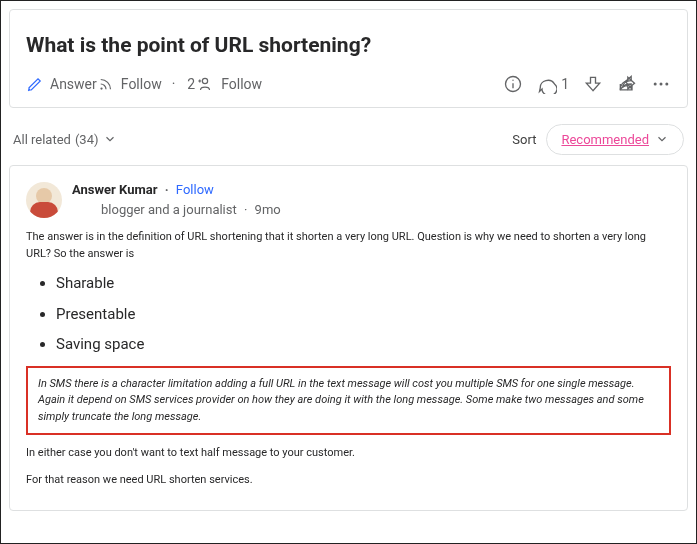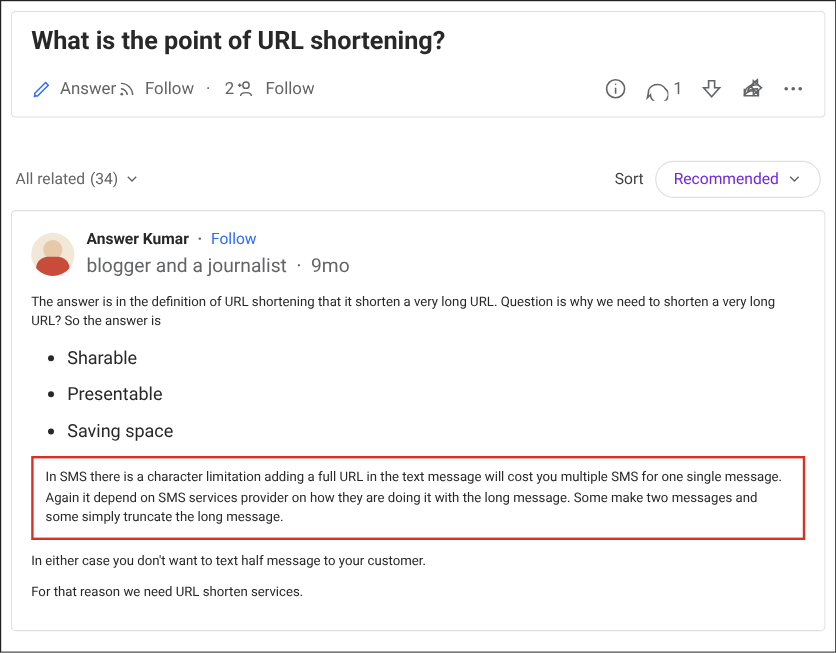--- a/index.html
+++ b/index.html
@@ -18,22 +18,22 @@
     background: #fff;
   }
   .inner {
     width: 100%;
     height: 100%;
     overflow: hidden;
   }
   .question-card {
     border: 1px solid #dee0e1;
     border-radius: 4px;
-    padding: 10px 16px 12px 16px;
-    margin-bottom: 28px;
+    padding: 20px 16px 12px 16px;
+    margin-bottom: 8px;
   }
   .q-title {
     font-size: 21px;
     font-weight: 700;
     color: #282829;
     margin-bottom: 12px;
   }
   .action-row {
     display: flex;
     align-items: center;
@@ -79,22 +79,23 @@
     margin-right: 10px;
   }
   .sort-select {
     display: inline-flex;
     align-items: center;
     gap: 6px;
     border: 1px solid #dee0e1;
     border-radius: 18px;
     padding: 5px 14px;
     font-size: 13px;
-    color: #6d28d9;
+    color: #ec4899;
     cursor: pointer;
+    text-decoration: underline;
   }
   .answer-card {
     border: 1px solid #dee0e1;
     border-radius: 4px;
     padding: 14px 16px 12px 16px;
   }
   .author-row {
     display: flex;
     align-items: center;
     gap: 10px;
@@ -130,42 +131,43 @@
     font-weight: 700;
     color: #282829;
   }
   .follow-link {
     font-weight: 400;
     color: #2e69ff;
     cursor: pointer;
   }
   .dot { color: #636466; margin: 0 4px; }
   .author-text .line2 {
-    font-size: 16px;
+    font-size: 13px;
     color: #636466;
+    margin-left: 29px;
   }
   .answer-body p {
     margin-bottom: 10px;
     font-size: 11px;
     color: #282829;
   }
   .answer-body ul {
     margin: 4px 0 10px 30px;
     padding: 0;
   }
   .answer-body li {
     margin-bottom: 8px;
     font-size: 15px;
   }
   .highlight-box {
     border: 2px solid #d93025;
     padding: 8px 10px;
     margin-bottom: 10px;
   }
-  .highlight-box p { margin-bottom: 0; }
+  .highlight-box p { margin-bottom: 0; font-style: italic; }
   svg { display: block; }
 </style>
 </head>
 <body>
 
 <div class="outer">
   <div class="inner">
 
     <div class="question-card">
       <h1 class="q-title">What is the point of URL shortening?</h1>

